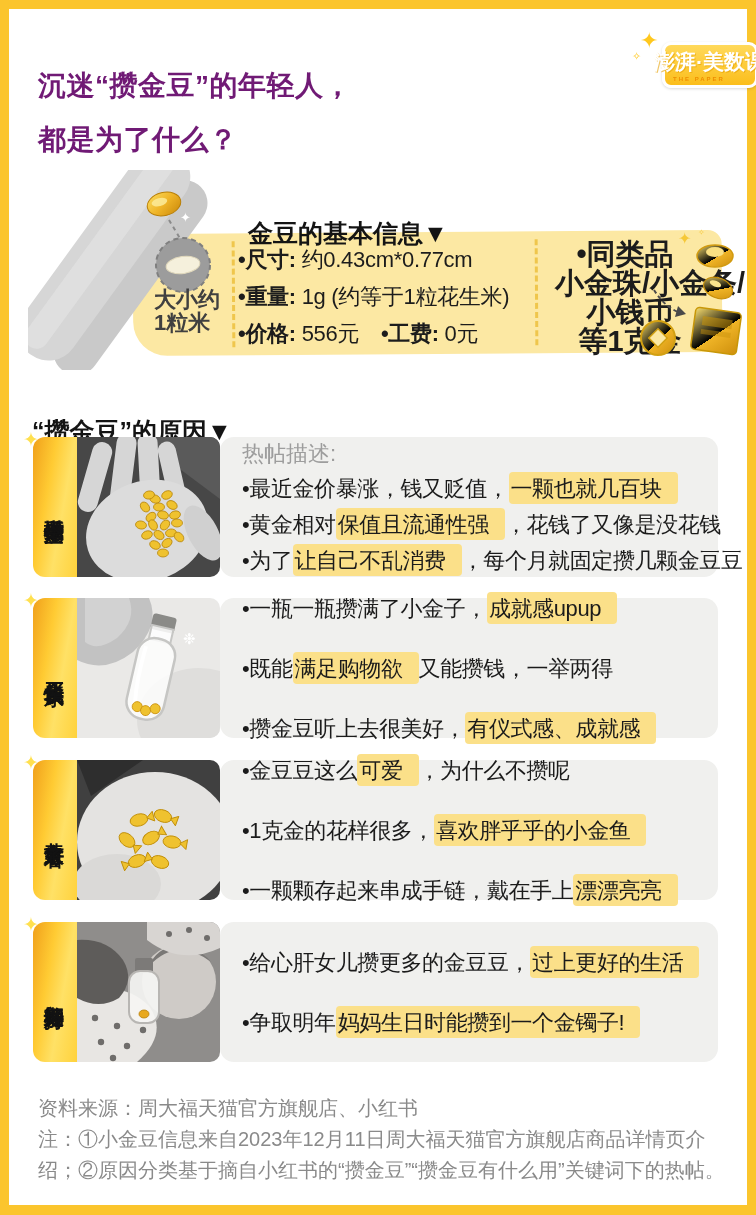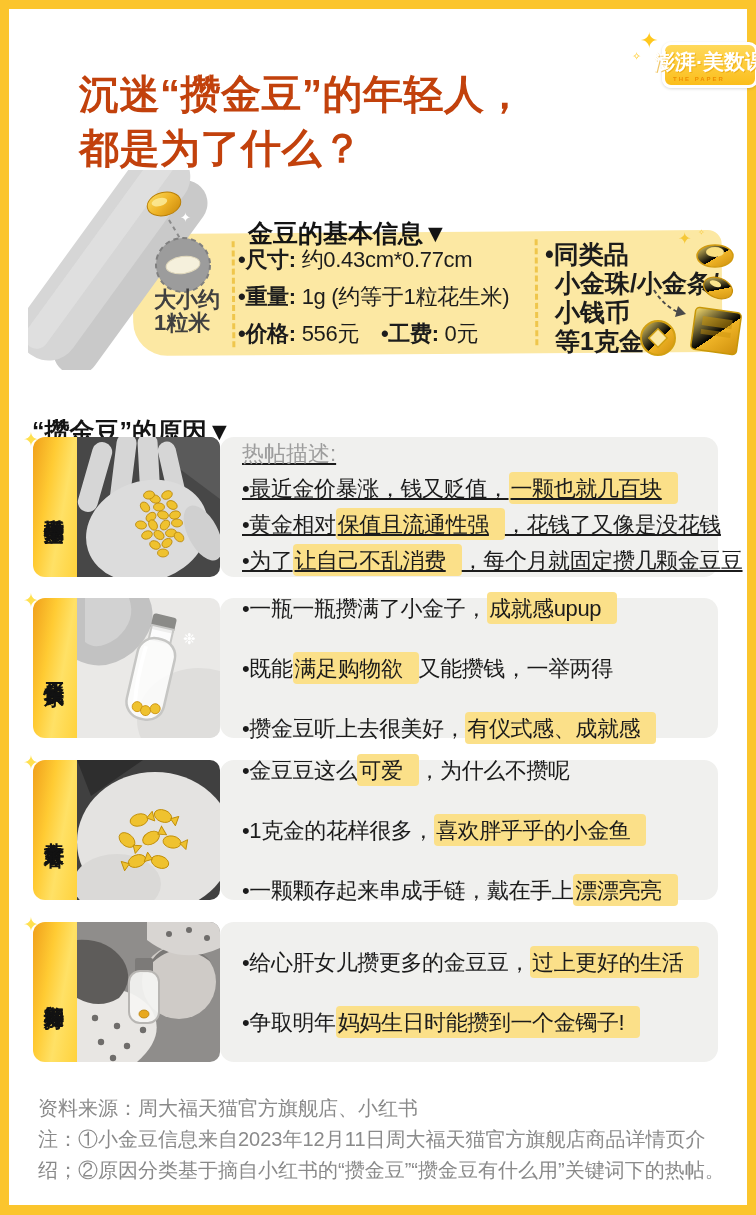--- a/index.html
+++ b/index.html
@@ -5,42 +5,42 @@
   html,body{margin:0;padding:0;background:#fff;}
   .page{position:relative;width:756px;height:1215px;background:#fff;overflow:hidden;
         font-family:"Liberation Sans",sans-serif;color:var(--text_dark,#1c1c1c);}
   .fbar{position:absolute;background:var(--frame,#FBC52D);z-index:50;}
   .fbar.t{left:0;top:0;right:0;height:9px}
   .fbar.b{left:0;bottom:0;right:0;height:10px}
   .fbar.l{left:0;top:0;bottom:0;width:9px}
   .fbar.r{right:0;top:0;bottom:0;width:9px}
 
   
-  .title{position:absolute;left:38px;top:40px;font-size:40px;line-height:54px;
-         font-weight:900;color:#c2410c;letter-spacing:0.5px;white-space:nowrap;margin-left:41px;}
+  .title{position:absolute;left:38px;top:40px;font-size:28px;line-height:54px;
+         font-weight:900;color:#701a75;letter-spacing:0.5px;white-space:nowrap;}
   .logo{position:absolute;left:634px;top:26px;width:122px;height:68px;z-index:60;}
   .logo .sp1{position:absolute;left:6px;top:2px;font-size:22px;color:#FFC81F;text-shadow:0 0 2px #fff;}
   .logo .sp2{position:absolute;left:-2px;top:24px;font-size:11px;color:#FFC81F;}
   .logo-badge{position:absolute;left:28px;top:16px;width:96px;height:46px;box-sizing:border-box;
       background:linear-gradient(180deg,#FFD95A 0%,#FBBE1C 100%);
       border:3px solid #fff;border-radius:9px;display:flex;flex-direction:column;
       align-items:center;justify-content:center;box-shadow:0 1px 3px rgba(0,0,0,.15);}
   .logo-text{color:#fff;font-weight:800;font-size:21px;white-space:nowrap;text-shadow:1px 1px 0 rgba(230,160,0,.6);}
   .logo-sub{align-self:flex-start;margin-left:8px;font-size:6px;letter-spacing:2px;color:#EE8E00;font-weight:700;}
 
   
   .info-panel{position:absolute;left:133px;top:232px;width:589px;height:122px;
       background:var(--panel_yellow,#FCE8A3);border-radius:26px 14px 14px 34px;transform:rotate(-0.4deg);z-index:1;}
   .info-panel .sep{position:absolute;top:8px;bottom:8px;width:0;border-left:3px dashed #EFC64C;}
   .sep1{left:99px}.sep2{left:402px}
   .info-title{position:absolute;left:248px;top:196px;font-size:25px;font-weight:800;color:#141414;z-index:2;}
   .specs{position:absolute;left:238px;top:241px;width:295px;z-index:2;font-size:22px;letter-spacing:-0.3px;}
   .specs .row{line-height:37px;white-space:nowrap;}
   .specs .b,.related .b{font-weight:800;}
-  .related{position:absolute;left:545px;top:240px;width:160px;z-index:2;font-size:25px;font-weight:800;line-height:29px;}
+  .related{position:absolute;left:545px;top:240px;width:160px;z-index:2;font-size:29px;font-weight:800;line-height:29px;text-align:center;}
   .related .rl{padding-left:10px;white-space:nowrap;}
   .related .r0{padding-left:0;}
   .size-label{position:absolute;left:154px;top:288px;z-index:4;font-size:22px;line-height:23px;font-weight:600;color:#404040;}
   .finger-svg{position:absolute;left:28px;top:170px;z-index:3;}
   .gold-items{position:absolute;left:628px;top:226px;z-index:3;}
 
   
   .reasons-title{position:absolute;left:32px;top:394px;font-size:25px;font-weight:800;color:#141414;}
   .block{position:absolute;left:33px;width:685px;height:140px;}
   .bk1{top:437px}.bk2{top:598px}.bk3{top:760px}.bk4{top:922px}
@@ -48,21 +48,21 @@
       background:linear-gradient(100deg,#F0A01B 0%,#FFCB33 35%,#FFE166 62%,#FFD23C 100%);}
   .vlabel{position:absolute;left:50%;top:50%;transform:translate(-50%,-50%);
       writing-mode:vertical-rl;text-orientation:upright;font-size:20px;font-weight:800;
       color:#121212;letter-spacing:1px;white-space:nowrap;}
   .strip-sparkle{position:absolute;left:-10px;top:-9px;font-size:19px;color:#FFE04F;
       text-shadow:0 0 2px #fff,0 0 1px #fff;z-index:3;}
   .photo{position:absolute;left:44px;top:0;width:143px;height:140px;overflow:hidden;border-radius:0 10px 10px 0;}
   .panel{position:absolute;left:187px;top:0;width:498px;height:140px;background:var(--block_bg,#F0F0EE);
       border-radius:14px;display:flex;flex-direction:column;justify-content:center;gap:29px;
       padding-left:22px;box-sizing:border-box;}
-  .bk1 .panel{gap:5px;text-decoration:underline;}
+  .bk1 .panel{gap:5px;}
   .bullet{font-size:22px;line-height:31px;letter-spacing:-0.4px;white-space:nowrap;color:#1b1b1b;}
   .intro{font-size:22px;line-height:29px;color:#9d9d9d;}
   .hl{background:var(--highlight,#FBE089);border-radius:4px;padding:4px 16px 3px 2px;}
 
   
   .footer{position:absolute;left:38px;top:1093px;font-size:20px;line-height:31px;color:#8A8A8A;}
   .footer div{white-space:nowrap;}
 </style>
 </head>
 <body>

